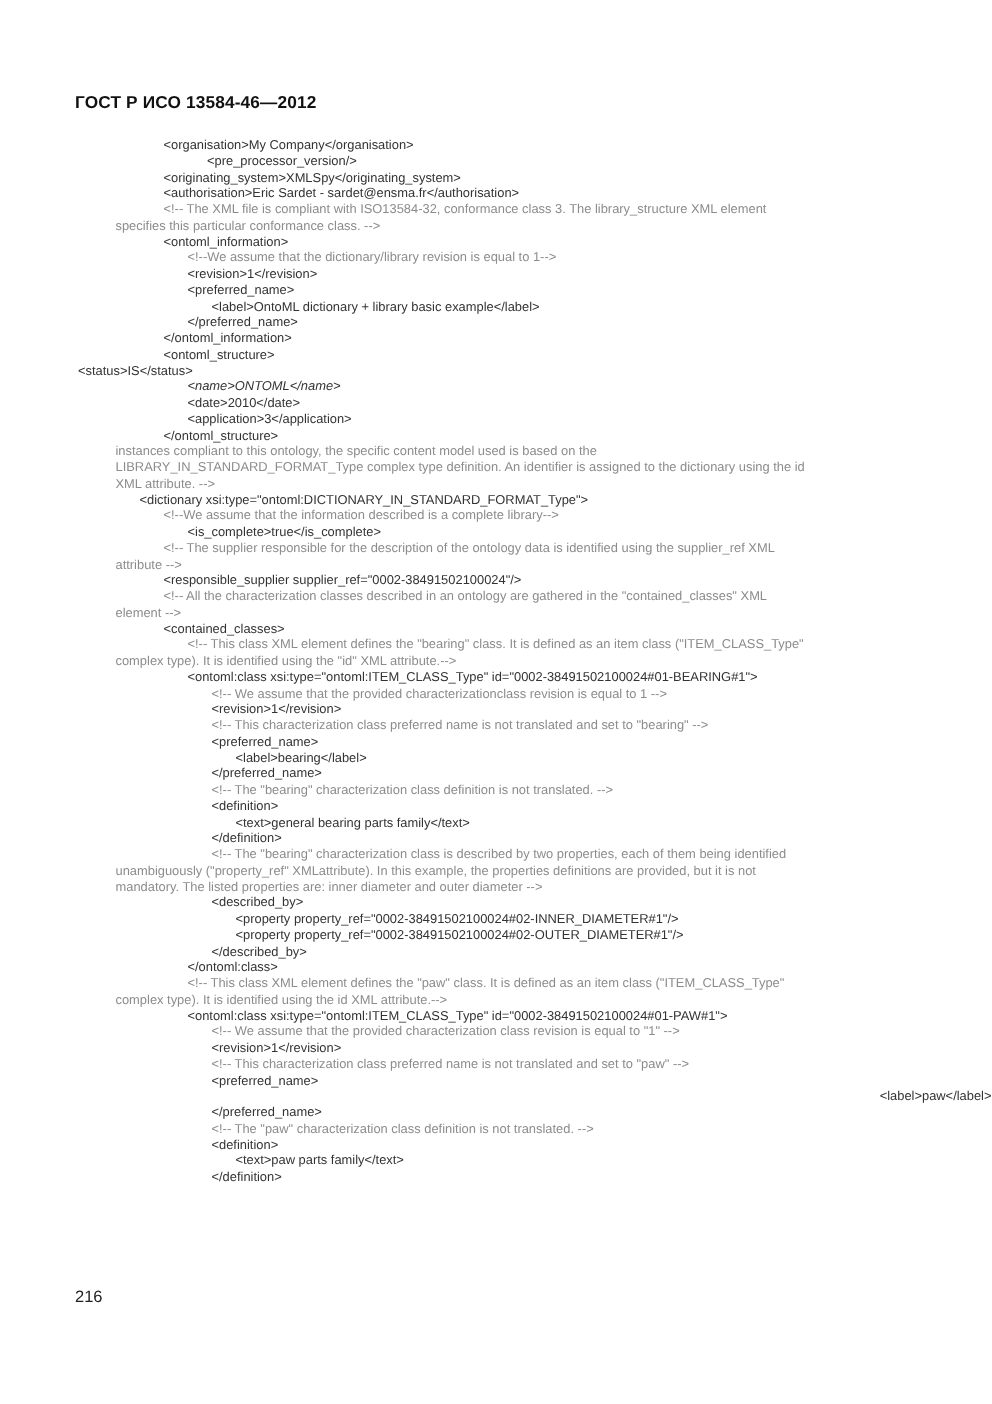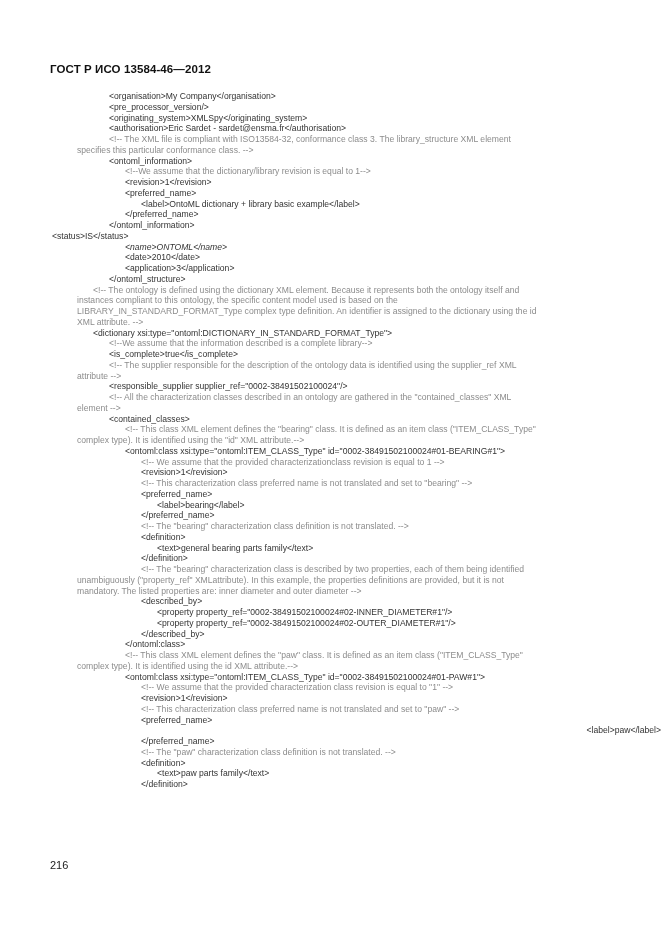--- a/index.html
+++ b/index.html
@@ -47,44 +47,44 @@
       color: #222;
     }
   </style>
 </head>
 <body>
 
 <div class="page-header">ГОСТ Р ИСО 13584-46—2012</div>
 
 <div class="code" id="code-block">
     <div class="ln t" style="padding-left: 109px;">&lt;organisation&gt;My Company&lt;/organisation&gt;</div>
-    <div class="ln t" style="padding-left: 109px;">&lt;pre_processor_version/&gt;</div>
+    <div class="ln t" style="padding-left: 109px; margin-left: 29px;">&lt;pre_processor_version/&gt;</div>
     <div class="ln t" style="padding-left: 109px;">&lt;originating_system&gt;XMLSpy&lt;/originating_system&gt;</div>
     <div class="ln t" style="padding-left: 109px;">&lt;authorisation&gt;Eric Sardet - sardet@ensma.fr&lt;/authorisation&gt;</div>
     <div class="ln c" style="padding-left: 109px;">&lt;!-- The XML file is compliant with ISO13584-32, conformance class 3. The library_structure XML element</div>
     <div class="ln c" style="padding-left: 77px;">specifies this particular conformance class. --&gt;</div>
     <div class="ln t" style="padding-left: 109px;">&lt;ontoml_information&gt;</div>
     <div class="ln c" style="padding-left: 125px;">&lt;!--We assume that the dictionary/library revision is equal to 1--&gt;</div>
     <div class="ln t" style="padding-left: 125px;">&lt;revision&gt;1&lt;/revision&gt;</div>
     <div class="ln t" style="padding-left: 125px;">&lt;preferred_name&gt;</div>
     <div class="ln t" style="padding-left: 141px;">&lt;label&gt;OntoML dictionary + library basic example&lt;/label&gt;</div>
     <div class="ln t" style="padding-left: 125px;">&lt;/preferred_name&gt;</div>
     <div class="ln t" style="padding-left: 109px;">&lt;/ontoml_information&gt;</div>
+    <div class="ln t" style="padding-left: 109px;">&lt;ontoml_structure&gt;</div>
     <div class="ln t" style="padding-left: 52px;">&lt;status&gt;IS&lt;/status&gt;</div>
     <div class="ln t" style="padding-left: 125px; font-style: italic;">&lt;name&gt;ONTOML&lt;/name&gt;</div>
     <div class="ln t" style="padding-left: 125px;">&lt;date&gt;2010&lt;/date&gt;</div>
     <div class="ln t" style="padding-left: 125px;">&lt;application&gt;3&lt;/application&gt;</div>
     <div class="ln t" style="padding-left: 109px;">&lt;/ontoml_structure&gt;</div>
-    <div class="ln c" style="padding-left: 93px;">&lt;!-- The ontology is defined using the dictionary XML element. Because it represents both the ontology itself and</div>
     <div class="ln c" style="padding-left: 77px;">instances compliant to this ontology, the specific content model used is based on the</div>
     <div class="ln c" style="padding-left: 77px;">LIBRARY_IN_STANDARD_FORMAT_Type complex type definition. An identifier is assigned to the dictionary using the id</div>
     <div class="ln c" style="padding-left: 77px;">XML attribute. --&gt;</div>
     <div class="ln t" style="padding-left: 93px;">&lt;dictionary xsi:type="ontoml:DICTIONARY_IN_STANDARD_FORMAT_Type"&gt;</div>
     <div class="ln c" style="padding-left: 109px;">&lt;!--We assume that the information described is a complete library--&gt;</div>
-    <div class="ln t" style="padding-left: 109px;">&lt;is_complete&gt;true&lt;/is_complete&gt;</div>
+    <div class="ln t" style="padding-left: 109px; margin-left: 16px;">&lt;is_complete&gt;true&lt;/is_complete&gt;</div>
     <div class="ln c" style="padding-left: 109px;">&lt;!-- The supplier responsible for the description of the ontology data is identified using the supplier_ref XML</div>
     <div class="ln c" style="padding-left: 77px;">attribute --&gt;</div>
     <div class="ln t" style="padding-left: 109px;">&lt;responsible_supplier supplier_ref="0002-38491502100024"/&gt;</div>
     <div class="ln c" style="padding-left: 109px;">&lt;!-- All the characterization classes described in an ontology are gathered in the "contained_classes" XML</div>
     <div class="ln c" style="padding-left: 77px;">element --&gt;</div>
     <div class="ln t" style="padding-left: 109px;">&lt;contained_classes&gt;</div>
     <div class="ln c" style="padding-left: 125px;">&lt;!-- This class XML element defines the "bearing" class. It is defined as an item class ("ITEM_CLASS_Type"</div>
     <div class="ln c" style="padding-left: 77px;">complex type). It is identified using the "id" XML attribute.--&gt;</div>
     <div class="ln t" style="padding-left: 125px;">&lt;ontoml:class xsi:type="ontoml:ITEM_CLASS_Type" id="0002-38491502100024#01-BEARING#1"&gt;</div>
     <div class="ln c" style="padding-left: 141px;">&lt;!-- We assume that the provided characterizationclass revision is equal to 1 --&gt;</div>

